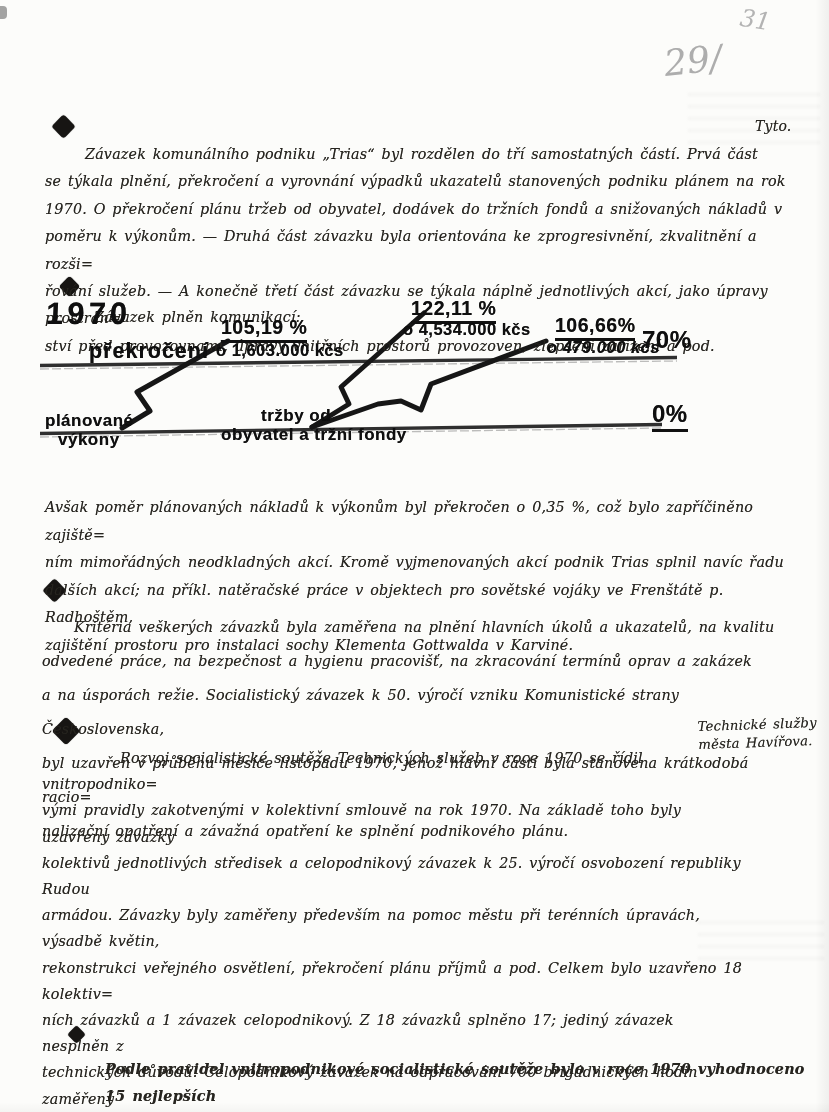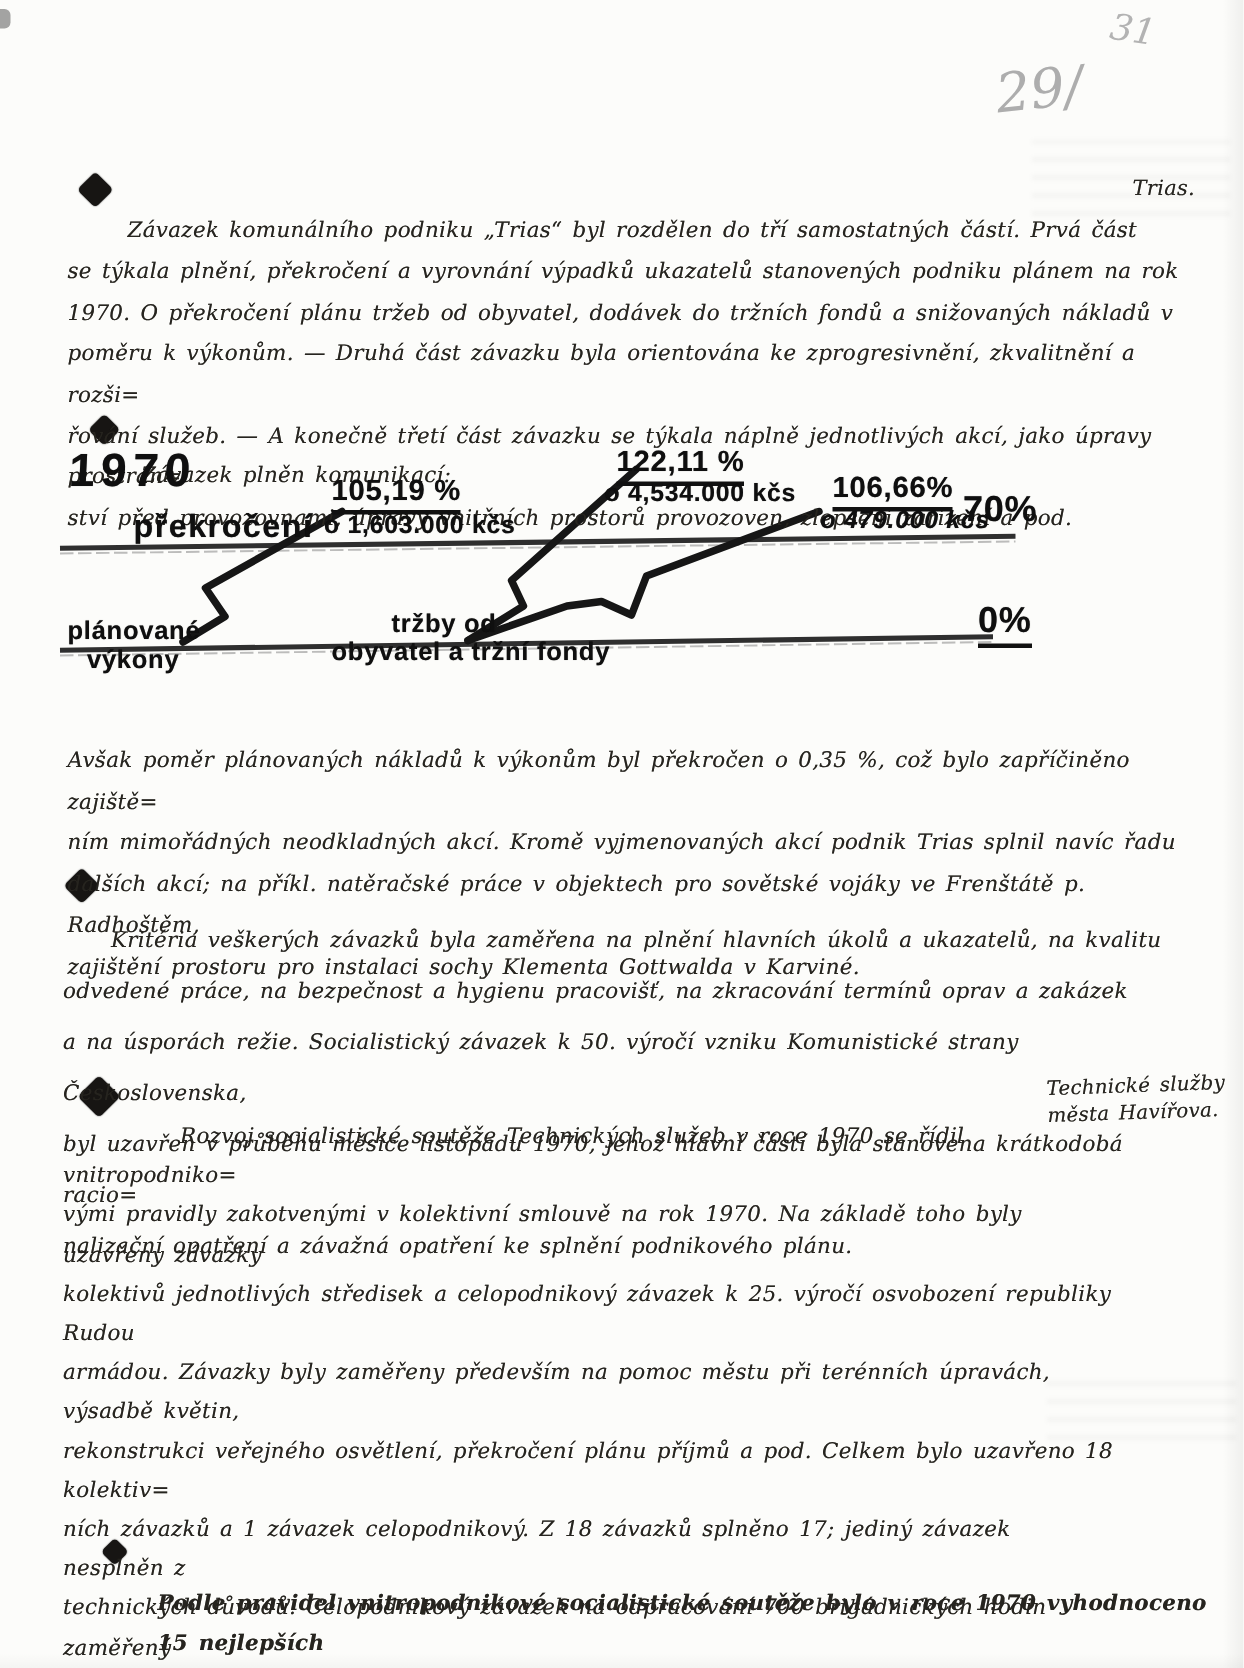--- a/index.html
+++ b/index.html
@@ -49,21 +49,21 @@
     <path d="M312 427 L378 404 L401 401 L421 410 L431 384 L546 341" stroke="#161616" stroke-width="5" fill="none" stroke-linejoin="round" stroke-linecap="round"></path>
   </svg>
 
   <span class="bullet" style="left:55px;top:118px;width:17px;height:17px;"></span>
   <div class="hand para" style="left:45px;top:113px;width:748px;text-indent:40px;">Závazek komunálního podniku „Trias“ byl rozdělen do tří samostatných částí. Prvá část
 se týkala plnění, překročení a vyrovnání výpadků ukazatelů stanovených podniku plánem na rok
 1970. O překročení plánu tržeb od obyvatel, dodávek do tržních fondů a snižovaných nákladů v
 poměru k výkonům. — Druhá část závazku byla orientována ke zprogresivnění, zkvalitnění a rozši=
 řování služeb. — A konečně třetí část závazku se týkala náplně jednotlivých akcí, jako úpravy prostran=
 ství před provozovnami, úpravy vnitřních prostorů provozoven, zlepšení zařízení a pod.</div>
-  <div class="hand" style="left:755px;top:113px;font-size:14px;">Trias.</div>
+  <div class="hand" style="left:755px;top:113px;font-size:14px;">Tyto.</div>
 
   <span class="bullet" style="left:62px;top:279px;width:15px;height:15px;"></span>
   <div class="hand para" style="left:94px;top:276px;">Závazek plněn komunikací:</div>
 
   <div class="marker" style="left:46px;top:296px;font-size:31px;letter-spacing:4px;transform:skewX(-3deg);">1970</div>
   <div class="marker" style="left:46px;top:339px;font-size:21.5px;letter-spacing:1px;margin-left:43px;">překročení</div>
 
   <div class="marker underlined" style="left:221px;top:316px;font-size:19.5px;">105,19 %</div>
   <div class="marker" style="left:216px;top:341px;font-size:16.5px;">o 1,603.000 kčs</div>
 

